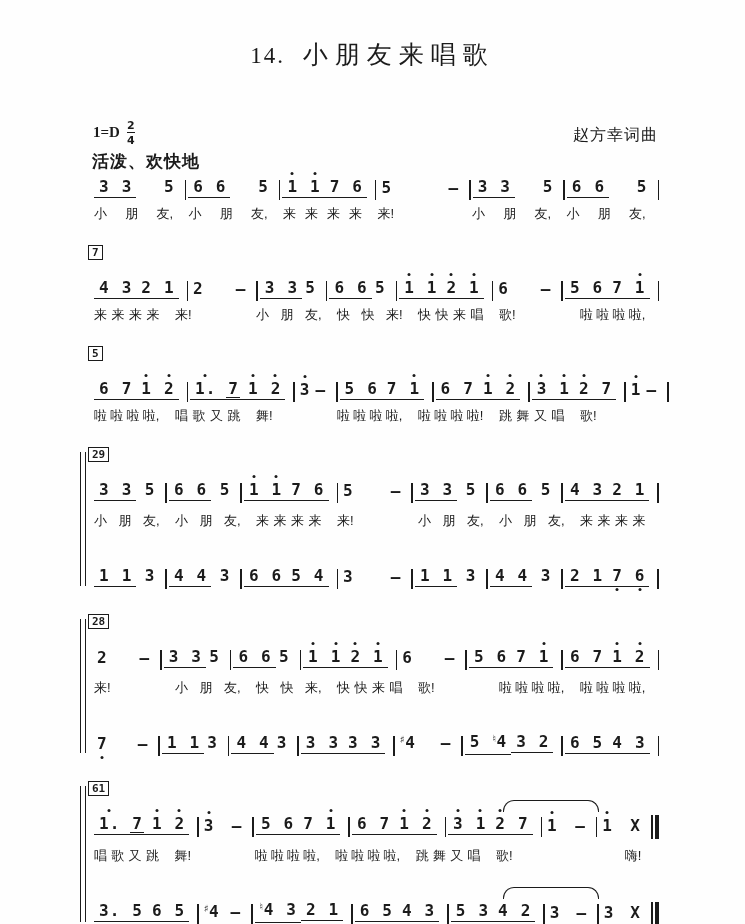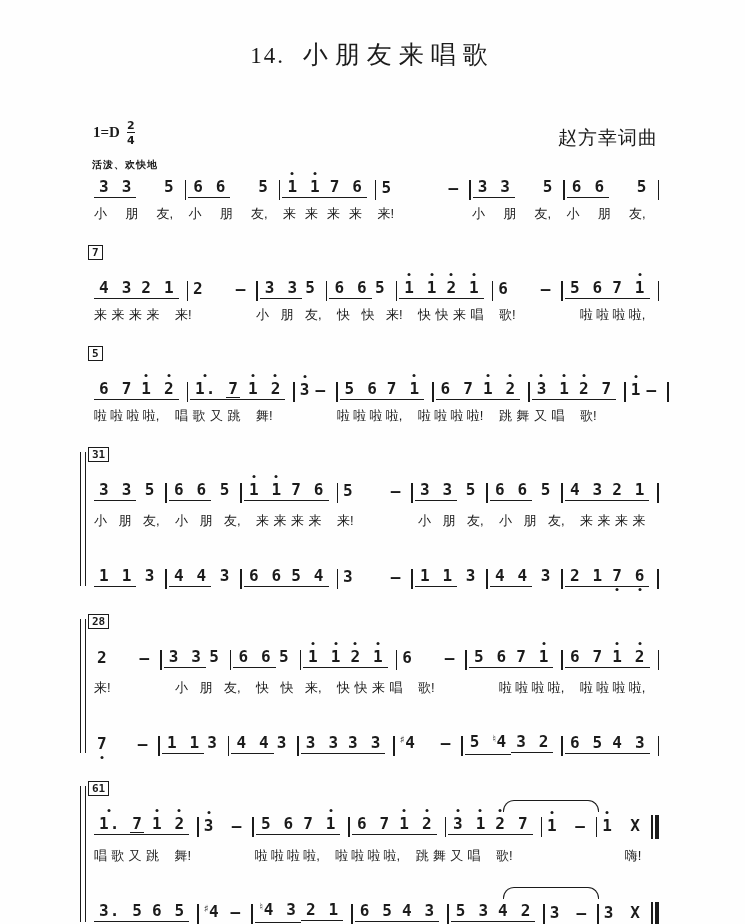--- a/index.html
+++ b/index.html
@@ -9,22 +9,22 @@
 
   
   .title{position:absolute;top:38px;left:0;width:100%;text-align:center;
          font-weight:normal;font-size:25px;letter-spacing:7px;}
   .title .no{font-family:"Liberation Serif",serif;font-size:23px;letter-spacing:2px;margin-right:4px;}
   .key-line{position:absolute;left:93px;top:119px;display:flex;align-items:center;gap:7px;
             font-family:"Liberation Serif",serif;font-weight:bold;font-size:15px;}
   .meter{display:inline-flex;flex-direction:column;align-items:center;line-height:1.05;
          font:bold 11px "DejaVu Sans",sans-serif;}
   .meter .bot{border-top:1.2px solid var(--ink);padding-top:0.5px;}
-  .tempo{position:absolute;left:92px;top:158px;font-weight:bold;font-size:10px;letter-spacing:1px;}
-  .credit{position:absolute;right:87px;top:125px;font-size:19px;letter-spacing:1px;}
+  .tempo{position:absolute;left:92px;top:150px;font-weight:bold;font-size:17px;letter-spacing:1px;}
+  .credit{position:absolute;right:87px;top:125px;font-size:16px;letter-spacing:1px;}
 
   
   .score{position:absolute;left:92px;right:86px;top:167px;}
   .system{position:relative;margin-bottom:13px;}
   .system.two{margin-bottom:21px;}
   .system:nth-child(5){}
   .marker{display:inline-block;border:1.2px solid var(--ink);padding:0 3px;line-height:14px;
           font:bold 11px "DejaVu Sans Mono",monospace;margin:0 0 8px -4px;background:#fff;}
   .sysbar{position:absolute;left:-12px;top:8px;bottom:4px;width:4px;
           border-left:1.7px solid var(--ink);border-right:1.7px solid var(--ink);}
@@ -407,21 +407,21 @@
             <span>舞</span>
             <span>又</span>
             <span>唱</span>
           </div>
           <span class="bar ghost"></span>
           <div class="lyric-cell">
             <span>歌!</span>
           </div>
           <span class="bar ghost"></span>
         </div></div>
-      <div class="system two"><div class="marker">31</div><div class="sysbar"></div><div class="row-notes">
+      <div class="system two"><div class="marker">29</div><div class="sysbar"></div><div class="row-notes">
           <div class="measure">
             <span class="group ul">
               <span class="note"><span class="num">3</span></span>
               <span class="note"><span class="num">3</span></span>
             </span>
             <span class="group">
               <span class="note"><span class="num">5</span></span>
             </span>
           </div>
           <span class="bar"></span>

